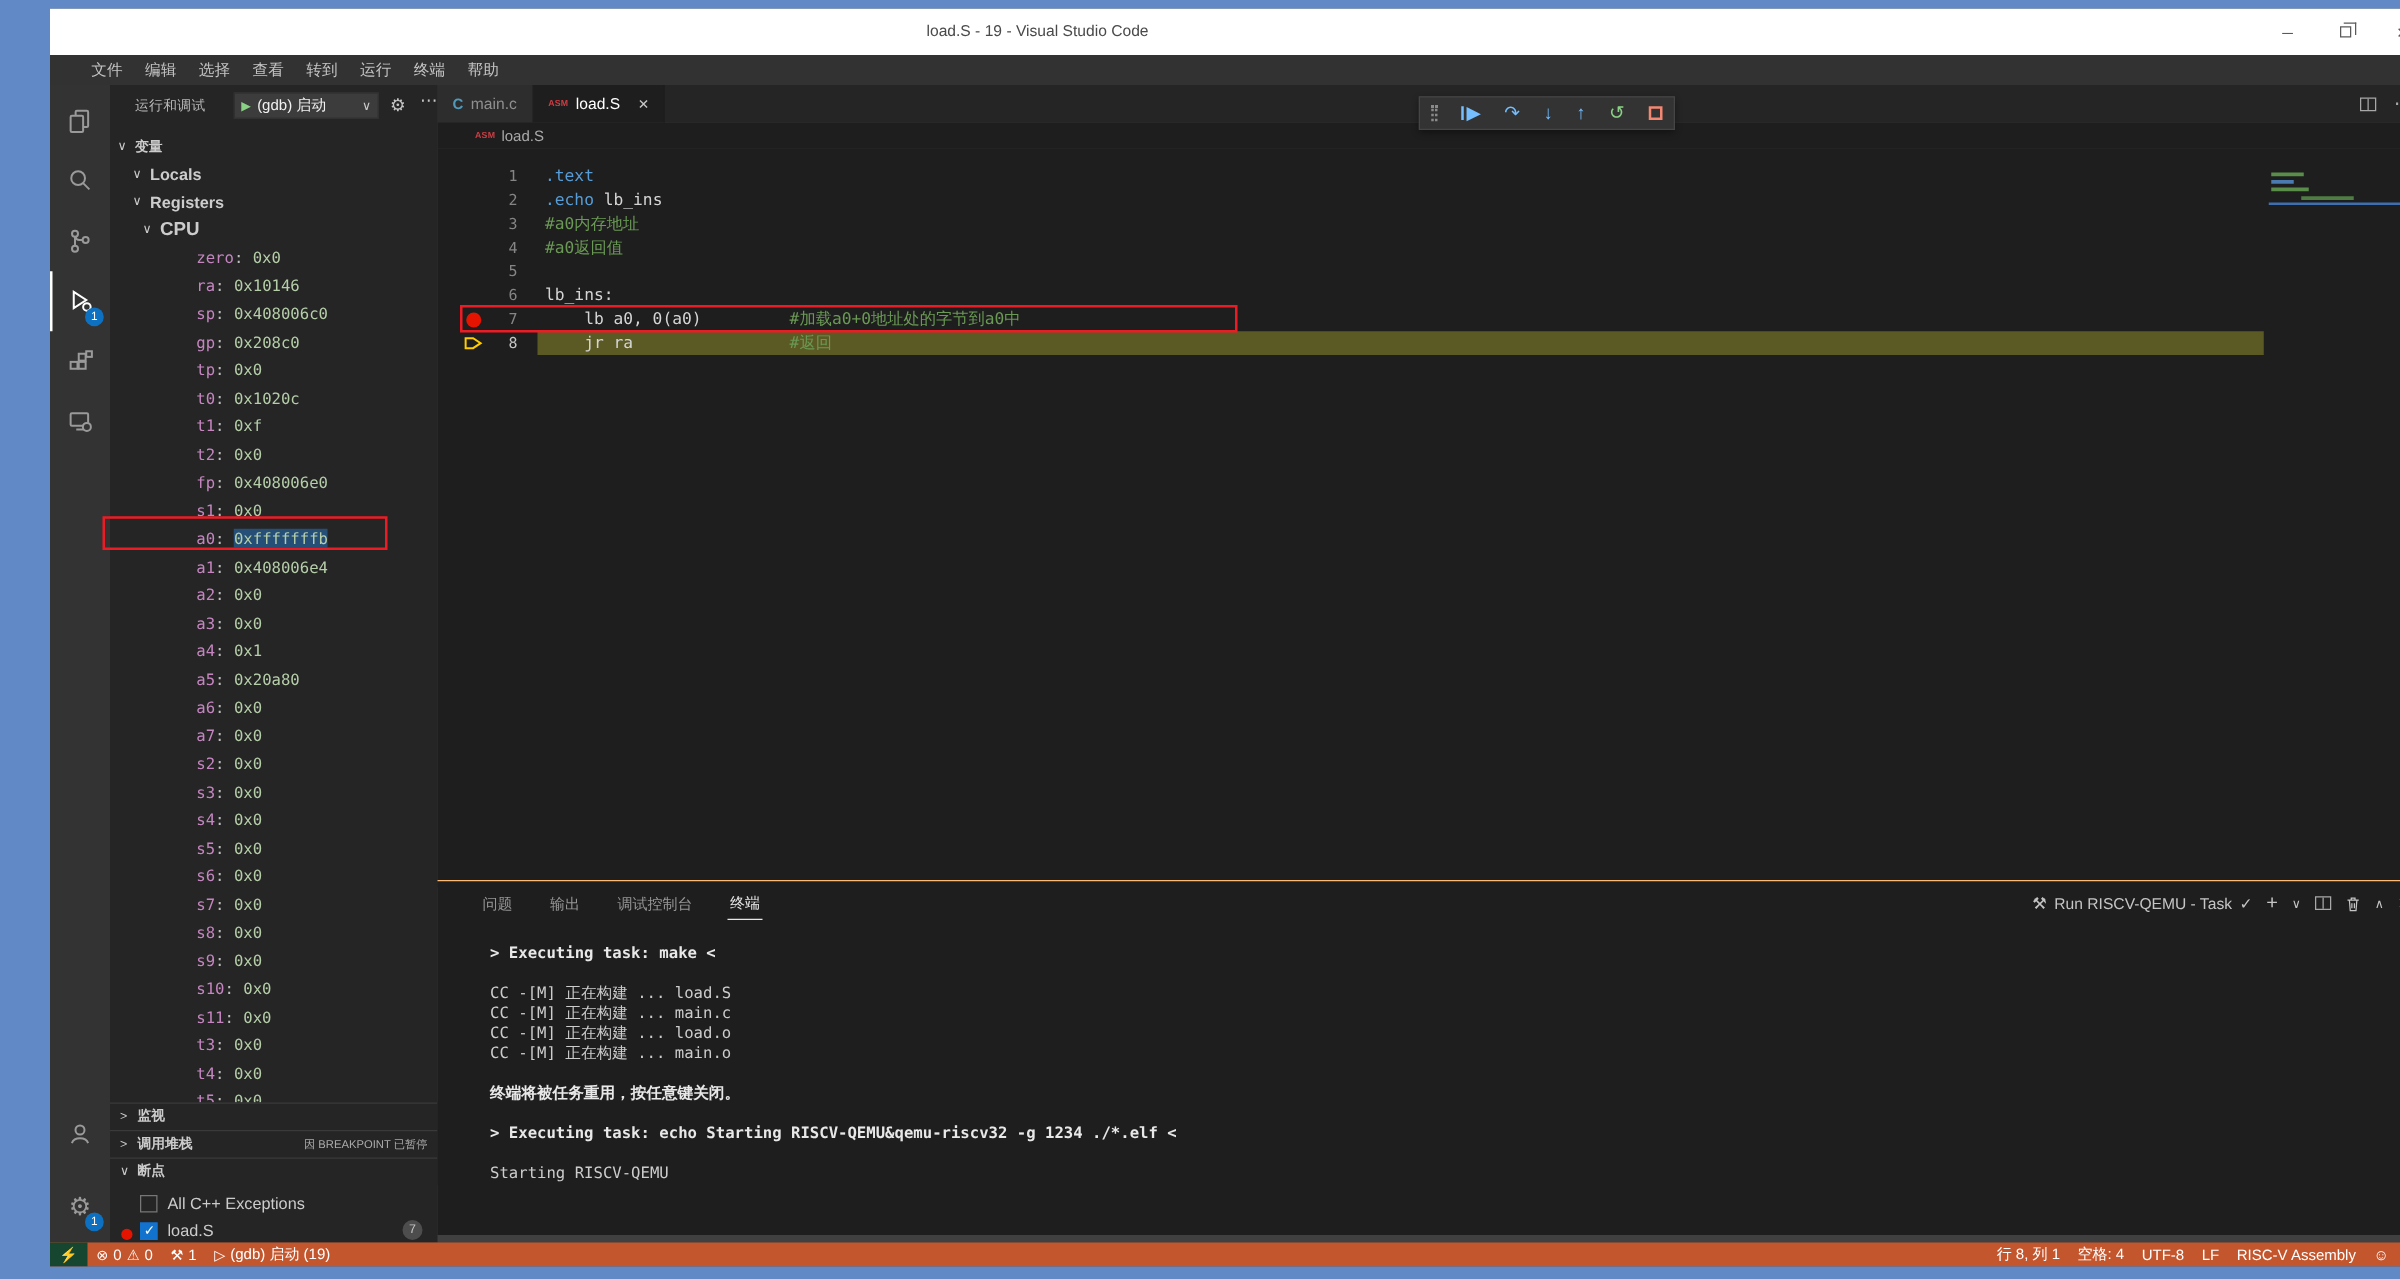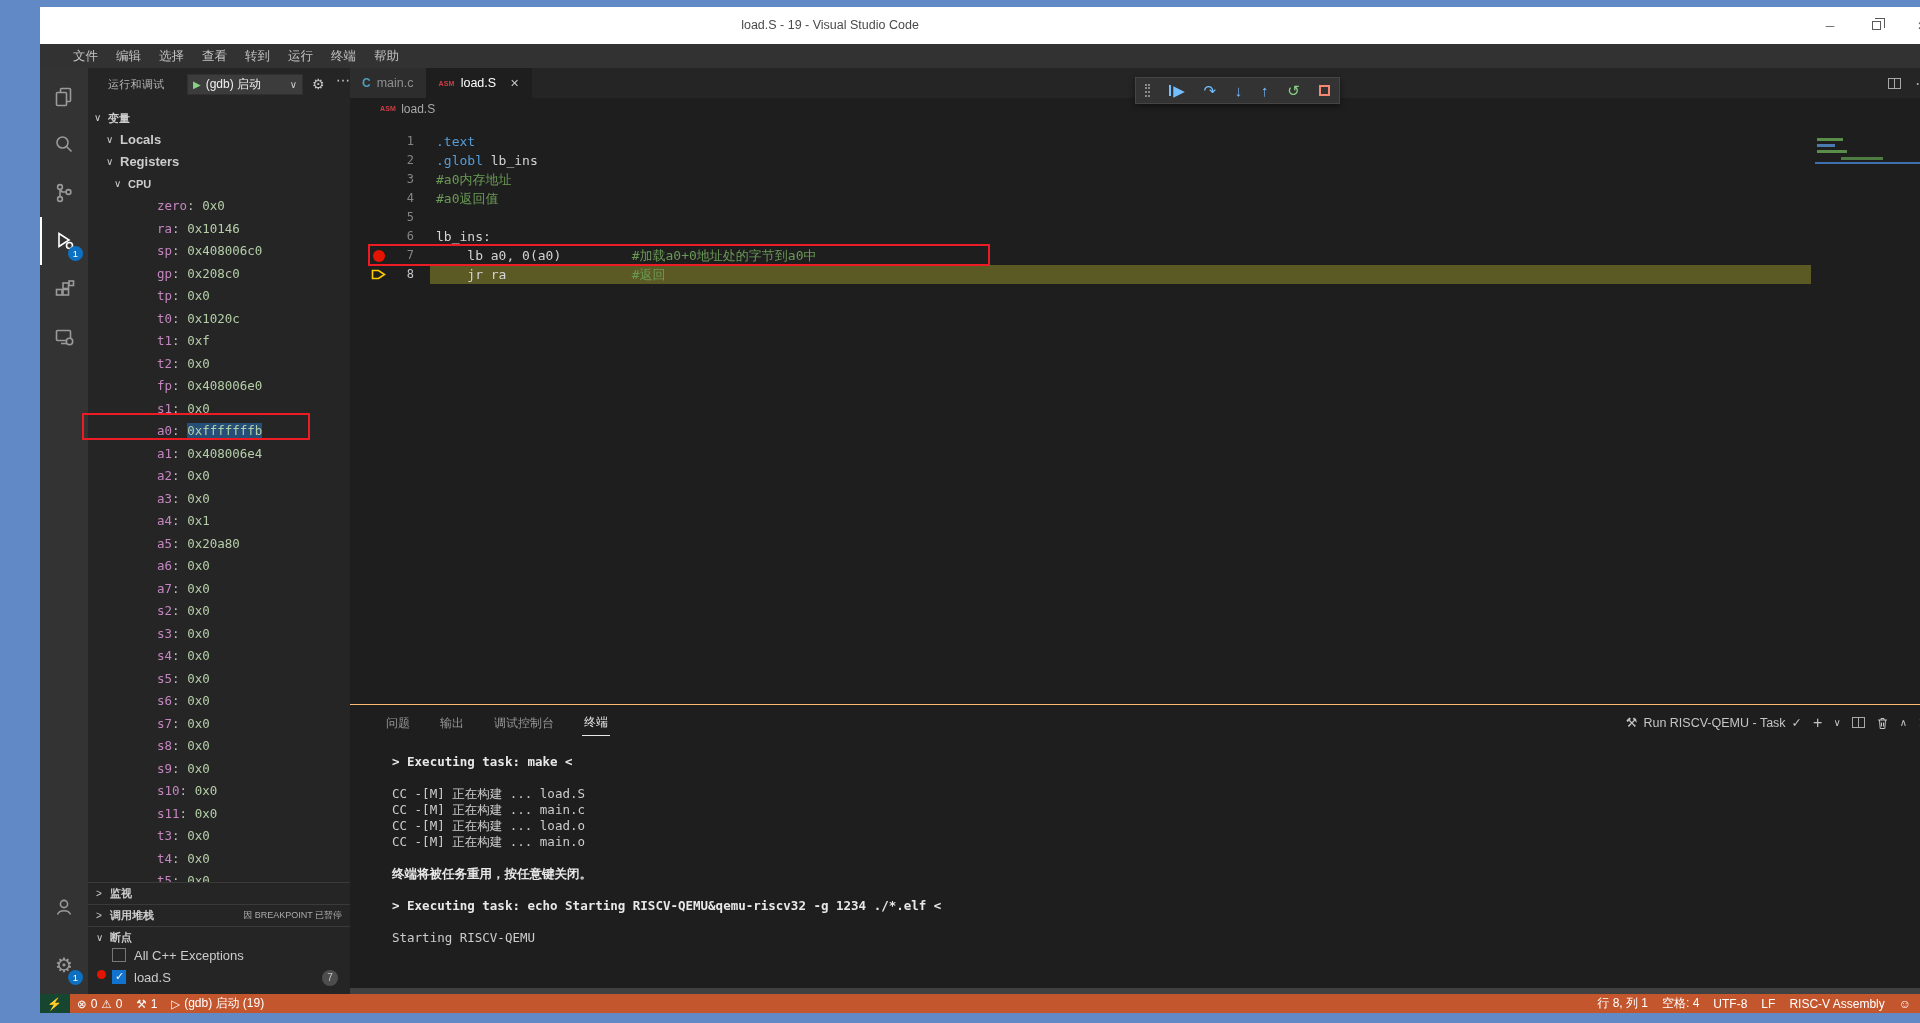--- a/index.html
+++ b/index.html
@@ -45,37 +45,37 @@
   .tree-label { font-weight:bold; font-size:12.5px; color:#cccccc; }
   #row-variables { position:absolute; left:0; top:39px; width:262px; }
   #row-variables .twisty { left:6px; }
   #row-variables .tree-label { position:absolute; left:20px; font-size:11px; }
   #row-locals { position:absolute; left:0; top:61px; width:262px; }
   #row-locals .twisty, #row-registers .twisty { left:18px; }
   #row-locals .tree-label, #row-registers .tree-label { position:absolute; left:32px; font-size:13px; }
   #row-registers { position:absolute; left:0; top:83px; width:262px; }
   #row-cpu { position:absolute; left:0; top:105px; width:262px; }
   #row-cpu .twisty { left:26px; }
-  #row-cpu .tree-label { position:absolute; left:40px; font-size:11px; }
+  #row-cpu .tree-label { position:absolute; left:40px; font-size:15px; }
 
   #register-rows { position:absolute; left:0; top:127px; width:262px; height:687px; overflow:hidden;padding-left:20px; }
   .reg-row { height:22.5px; line-height:22.5px; padding-left:49px; font-family:"DejaVu Sans Mono",monospace; font-size:12.5px; white-space:nowrap; }
   .reg-name { color:#c586c0; }
   .reg-colon { color:#bfbfbf; }
   .reg-val { color:#b5cea8; }
   .reg-val.selected { background:#264f78; }
 
   .section-row { position:absolute; left:0; width:262px; height:22px; line-height:21px; border-top:1px solid #3a3a3a; background:#252526; }
   .section-row .twisty { left:8px; top:0; }
   .section-row .sec-label { position:absolute; left:22px; font-weight:bold; font-size:11px; color:#cccccc; }
   #row-watch { top:814px; }
   #row-callstack { top:836px; }
   #callstack-status { position:absolute; right:8px; top:0; font-size:9px; color:#ababab; }
   #row-breakpoints { top:858px; }
-  .bp-row { position:absolute; left:0; width:262px; height:22px; display:flex; align-items:flex-start; }
+  .bp-row { position:absolute; left:0; width:262px; height:22px; display:flex; align-items:flex-end; }
   #bp-row-0 { top:880px; }
   #bp-row-1 { top:902px; }
   .bp-dot-slot { width:14px; margin-left:6px; display:flex; justify-content:center; }
   .bp-red-dot { width:9px; height:9px; border-radius:50%; background:#e51400; }
   .cb { width:14px; height:14px; border:1px solid #777; margin-left:4px; background:transparent; }
   .cb.checked { background:#1273cf; border-color:#1273cf; position:relative; }
   .cb.checked::after { content:"✓"; position:absolute; left:2px; top:-1px; color:#fff; font-size:11px; }
   .bp-label { margin-left:8px; font-size:13px; color:#cccccc; }
   .bp-badge { position:absolute; right:12px; width:16px; height:16px; border-radius:50%; background:#4d4d4d; color:#c5c5c5; font-size:10px; text-align:center; line-height:16px; }
 
@@ -344,21 +344,21 @@
   <div id="code-area">
     <div id="code-lines">
         <div class="code-line">
           <div class="bp-slot"></div>
           <span class="ln">1</span>
           <span class="code-text"><span class="tok-dir">.text</span></span>
         </div>
         <div class="code-line">
           <div class="bp-slot"></div>
           <span class="ln">2</span>
-          <span class="code-text"><span class="tok-dir">.globl</span><span class="tok-pl"> lb_ins</span></span>
+          <span class="code-text"><span class="tok-dir">.echo</span><span class="tok-pl"> lb_ins</span></span>
         </div>
         <div class="code-line">
           <div class="bp-slot"></div>
           <span class="ln">3</span>
           <span class="code-text"><span class="tok-com">#a0内存地址</span></span>
         </div>
         <div class="code-line">
           <div class="bp-slot"></div>
           <span class="ln">4</span>
           <span class="code-text"><span class="tok-com">#a0返回值</span></span>

